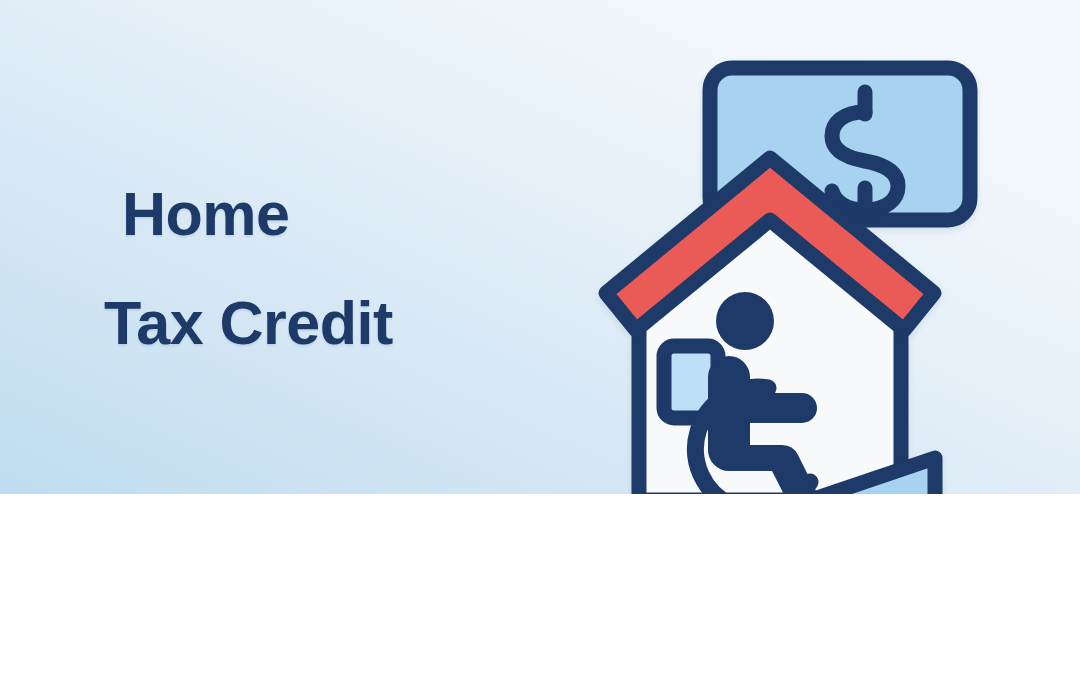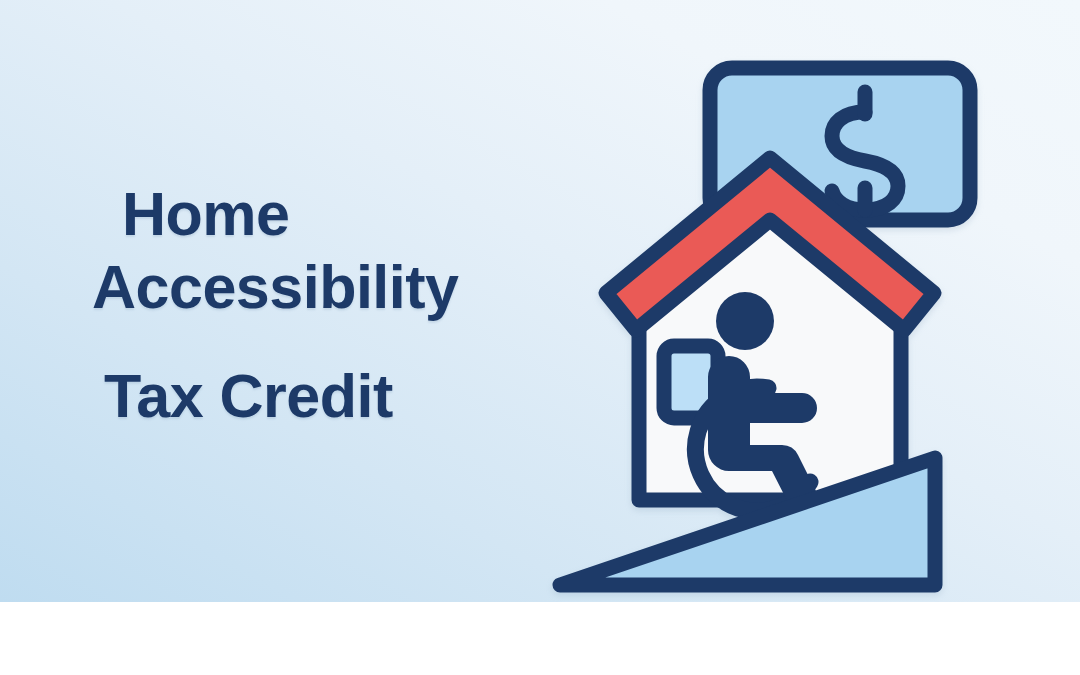--- a/index.html
+++ b/index.html
@@ -9,21 +9,21 @@
   body {
     width: 1080px;
     height: 675px;
     overflow: hidden;
     font-family: "Liberation Sans", sans-serif;
   }
 
   #banner {
     position: relative;
     width: 1080px;
-    height: 602px;
+    height: 494px;
     background: linear-gradient(to top right, #bfdcf0 0%, #d3e6f4 28%, #e4eff8 55%, #f0f6fb 78%, #f2f8fc 100%);
     overflow: hidden;
   }
 
   
   #headline {
     position: absolute;
     left: 92px;
     top: 178px;
     width: 500px;
@@ -57,21 +57,20 @@
     filter: drop-shadow(0 3px 3px rgba(110,140,170,0.20));
   }
 </style>
 </head>
 <body>
 
 <div id="banner">
 
   <div id="headline">
     <div class="headline-line l1">Home</div>
-    <div class="headline-line l2">Accessibility</div>
     <div class="headline-line l3">Tax Credit</div>
   </div>
 
   <div id="illustration">
     <svg viewBox="0 0 480 580" xmlns="http://www.w3.org/2000/svg">
 
       <g>
         <rect x="180" y="28" width="260" height="152" rx="22" ry="22" fill="#a8d3f0" stroke="#1d3a68" stroke-width="15"></rect>
 
         <g fill="none" stroke="#1d3a68" stroke-width="15" stroke-linecap="round" stroke-linejoin="round">

